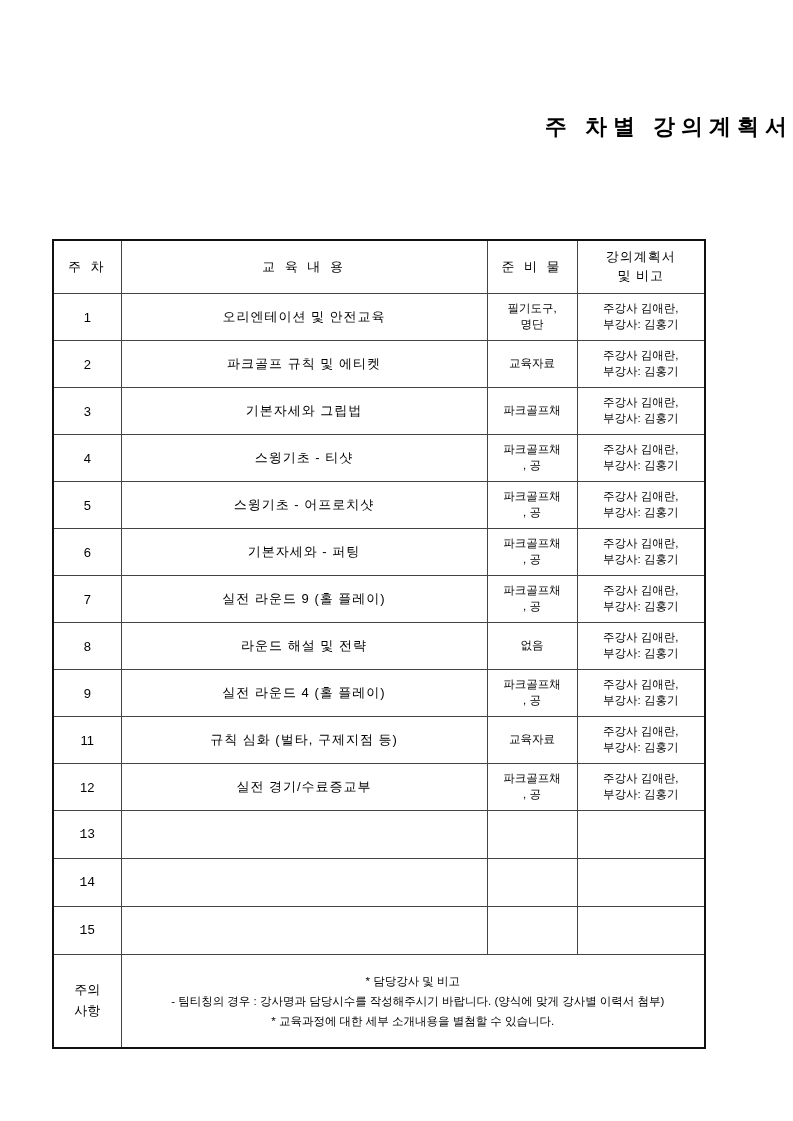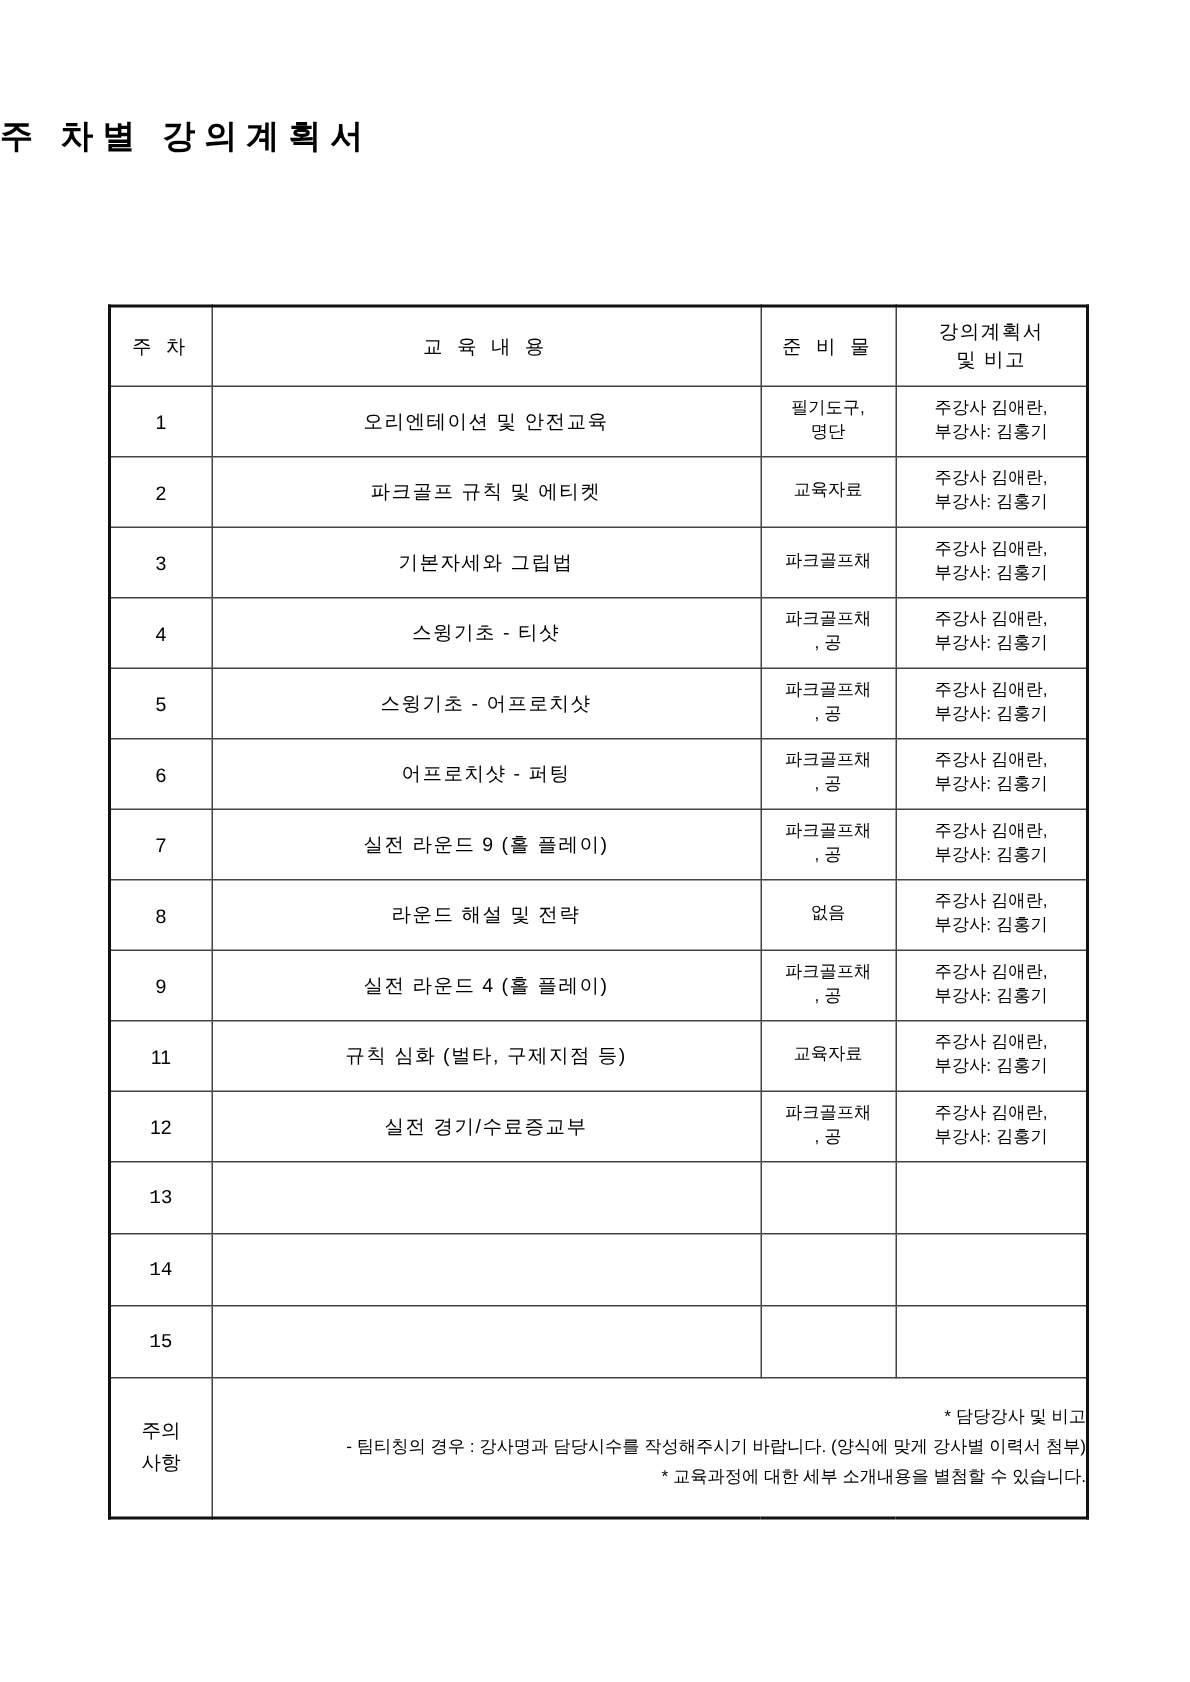--- a/index.html
+++ b/index.html
@@ -15,31 +15,31 @@
     position: relative;
   }
   .page {
     width: 793px;
     height: 1121px;
     box-sizing: border-box;
     padding: 0;
     position: relative;
   }
   .doc-title {
-    text-align: left;
+    text-align: right;
     font-size: 22px;
     font-weight: bold;
     letter-spacing: 6px;
-    margin-top: 76px;
+    margin-top: 112px;
     margin-bottom: 0;
     font-family: "Liberation Sans", sans-serif;
   }
   .table-wrap {
     position: absolute;
-    left: 72px;
+    left: 52px;
     top: 127px;
     width: 633px;
   }
   table.plan {
     border-collapse: collapse;
     width: 654px;
     table-layout: fixed;
   }
   table.plan td, table.plan th {
     border: 1px solid #444;
@@ -96,21 +96,21 @@
     font-weight: bold;
     line-height: 1.6;
   }
   td.note-body {
     text-align: left;
     padding: 10px 12px;
     font-size: 11.5px;
     font-weight: bold;
     line-height: 1.75;
   }
-  .note-line { display: block; text-align: right; }
+  .note-line { display: block; }
   .note-line.indent { padding-left: 10px; }
 </style>
 </head>
 <body>
 
 <div class="page">
 
   <h1 class="doc-title">주 차별 강의계획서</h1>
 
   <div class="table-wrap">
@@ -192,21 +192,21 @@
             <span>, 공</span>
           </td>
           <td class="teacher">
             <span>주강사 김애란,</span><br>
             <span>부강사: 김홍기</span>
           </td>
         </tr>
 
         <tr>
           <td class="week">6</td>
-          <td class="content">어프로치샷 - 퍼팅</td>
+          <td class="content">기본자세와 - 퍼팅</td>
           <td class="prep">
             <span>파크골프채</span><br>
             <span>, 공</span>
           </td>
           <td class="teacher">
             <span>주강사 김애란,</span><br>
             <span>부강사: 김홍기</span>
           </td>
         </tr>
 

